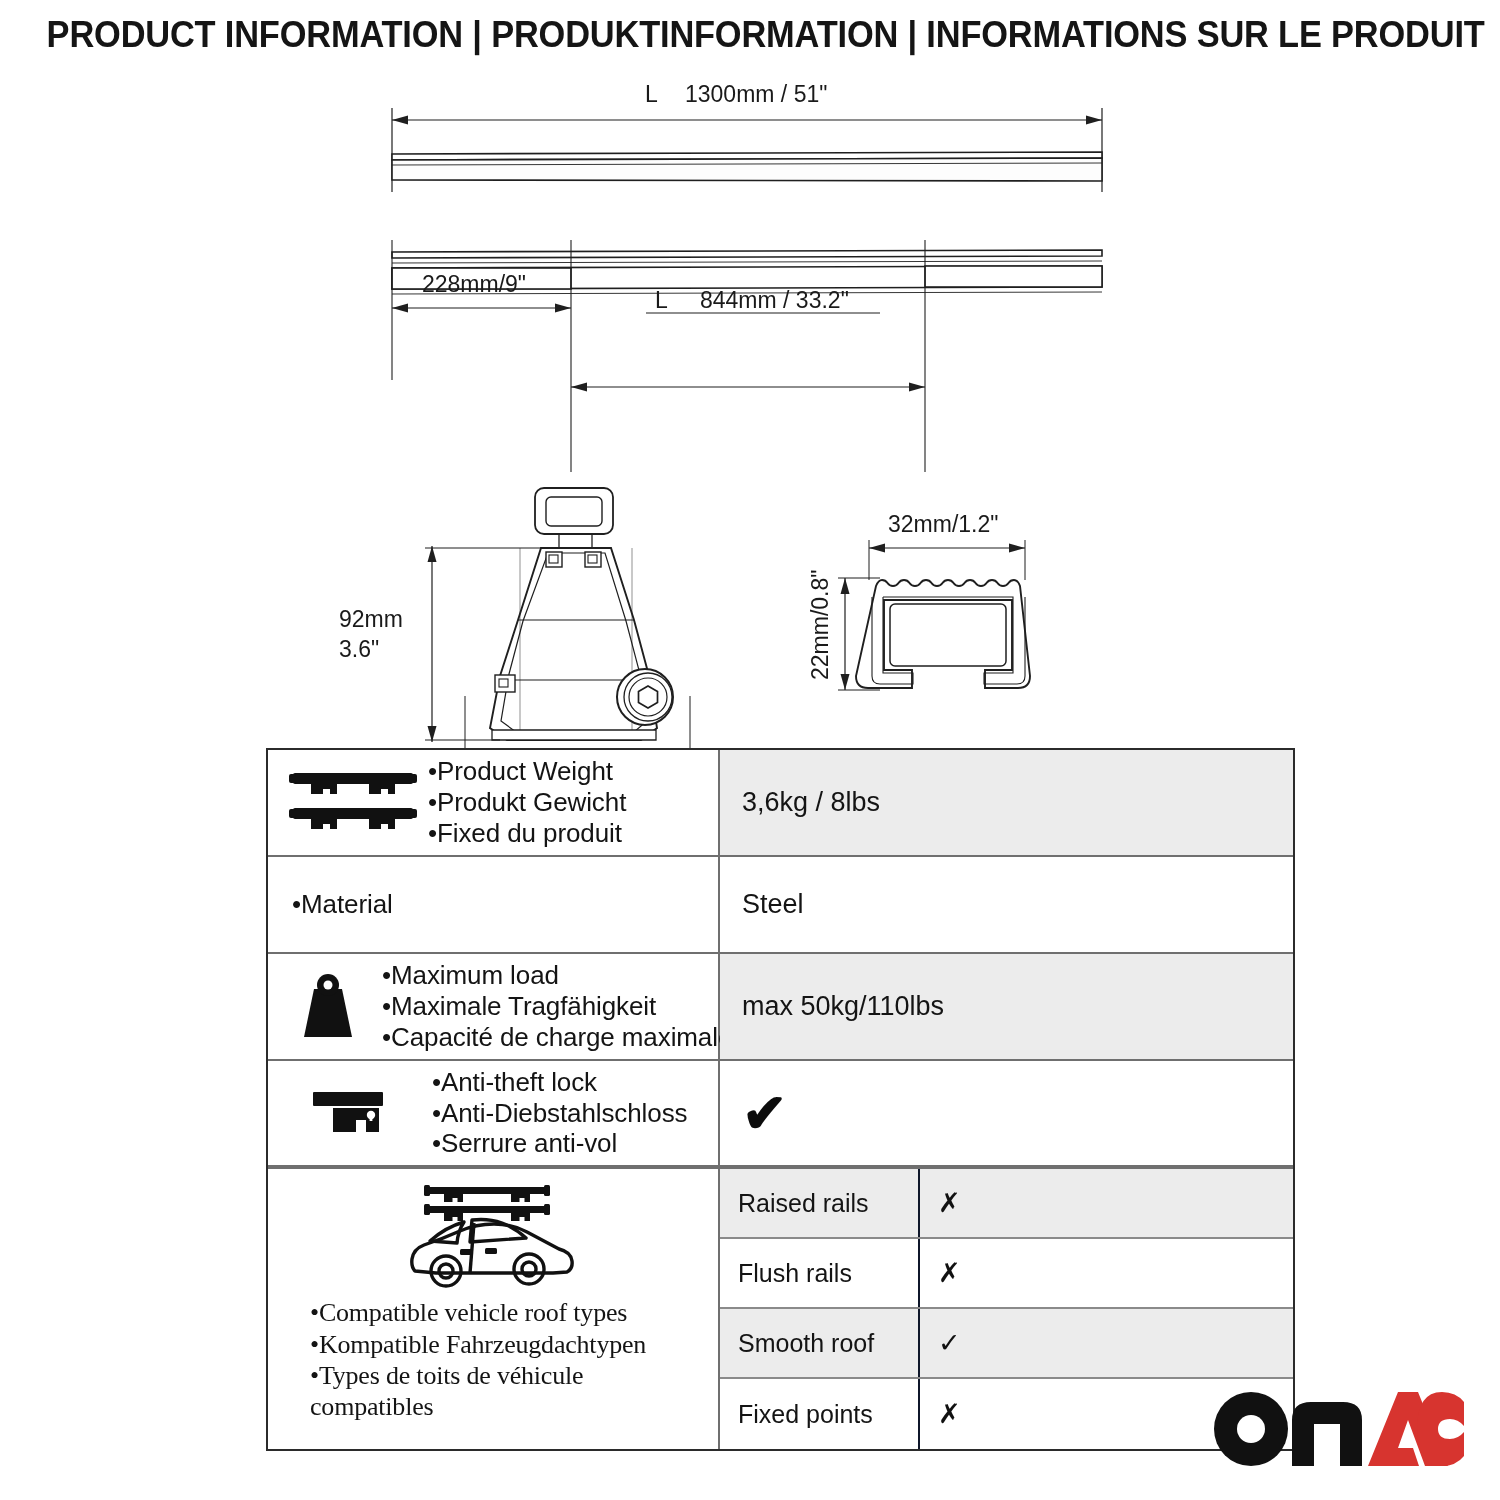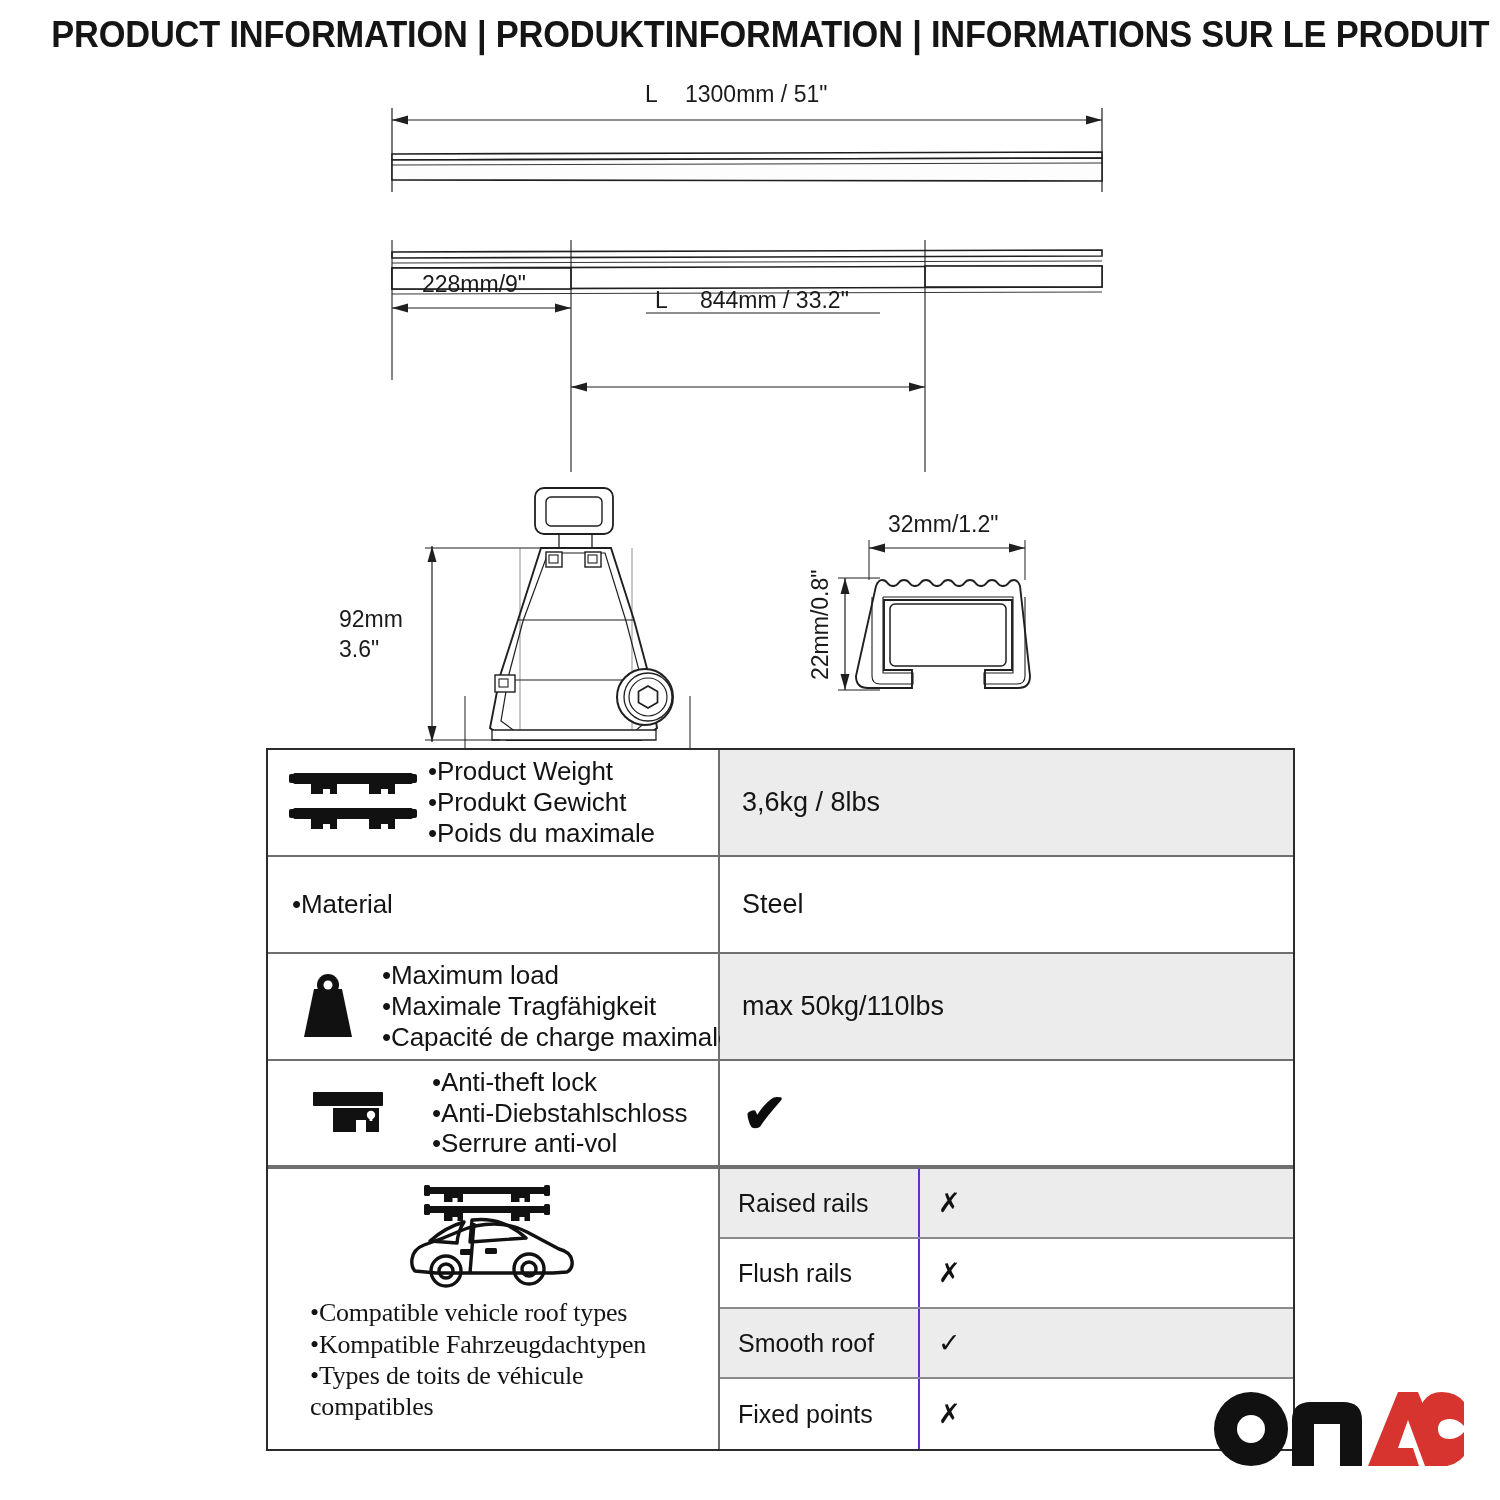--- a/index.html
+++ b/index.html
@@ -8,21 +8,21 @@
     background:#ffffff;
     font-family:"Liberation Sans", sans-serif;
     color:#111111;
     overflow:hidden;
     position:relative;
   }
   .page{position:relative;width:1500px;height:1500px;}
 
   
   .header{
-    position:absolute;left:0;top:14px;width:1465px;
+    position:absolute;left:0;top:14px;width:1332px;
     text-align:center;
   }
   .header-title{
     font-family:"Liberation Sans", sans-serif;
     font-weight:bold;
     font-size:37px;
     letter-spacing:-0.2px;
     color:#151515;
     transform:scaleX(0.93);
     transform-origin:center;
@@ -98,21 +98,21 @@
   .compat-right{flex:1;display:flex;flex-direction:column;}
   .rt-row{
     display:flex;flex:1;min-height:70px;
     border-bottom:2px solid #8a8a8a;box-sizing:border-box;
   }
   .rt-row:last-child{border-bottom:none;}
   .rt-name{
     width:200px;box-sizing:border-box;
     display:flex;align-items:center;
     padding-left:18px;font-size:25px;color:#141414;
-    border-right:2px solid #6d28d9;
+    border-right:2px solid #0f172a;
   }
   .rt-val{
     flex:1;display:flex;align-items:center;
     padding-left:18px;font-size:27px;color:#111;
   }
 
   
   .logo{
     position:absolute;right:36px;bottom:32px;
     display:flex;align-items:center;
@@ -267,21 +267,21 @@
               <rect x="2" y="42" width="7" height="9" rx="2"></rect>
               <rect x="123" y="42" width="7" height="9" rx="2"></rect>
               <path d="M24 52 h26 v10 h-7 v-5 h-7 v5 h-12 z"></path>
               <path d="M82 52 h26 v10 h-7 v-5 h-7 v5 h-12 z"></path>
             </g>
           </svg>
         </div>
         <div class="label-box">
           <span class="ln">•Product Weight</span>
           <span class="ln">•Produkt Gewicht</span>
-          <span class="ln">•Poids du maximale</span>
+          <span class="ln">•Fixed du produit</span>
         </div>
       </div>
       <div class="scell-right shade">3,6kg / 8lbs</div>
     </div>
 
     <div class="srow">
       <div class="scell-left" style="padding-left:24px;">
         <div class="label-box" style="padding:26px 0;">
           <span class="ln">•Material</span>
         </div>

